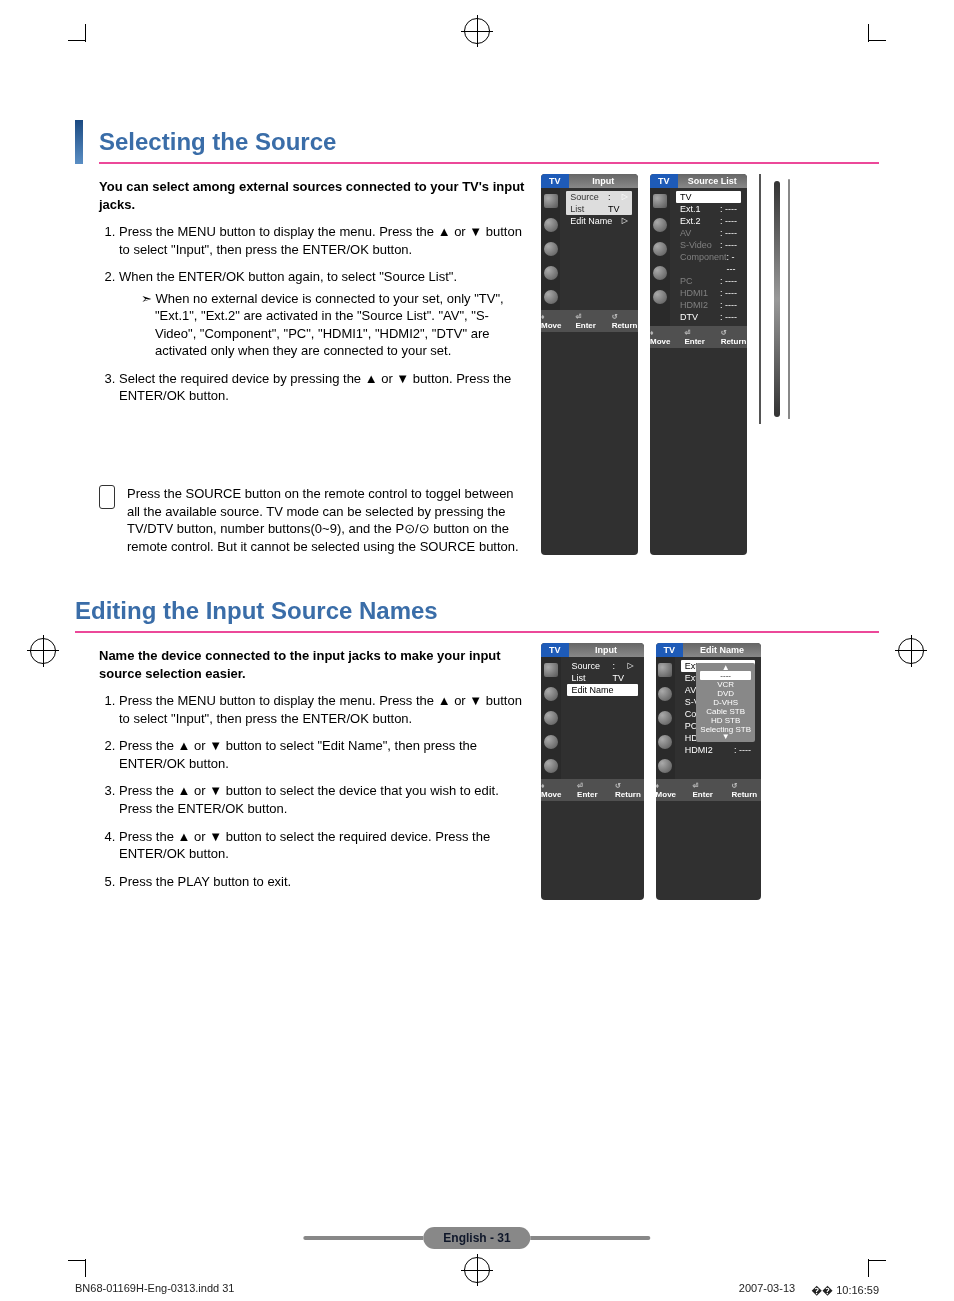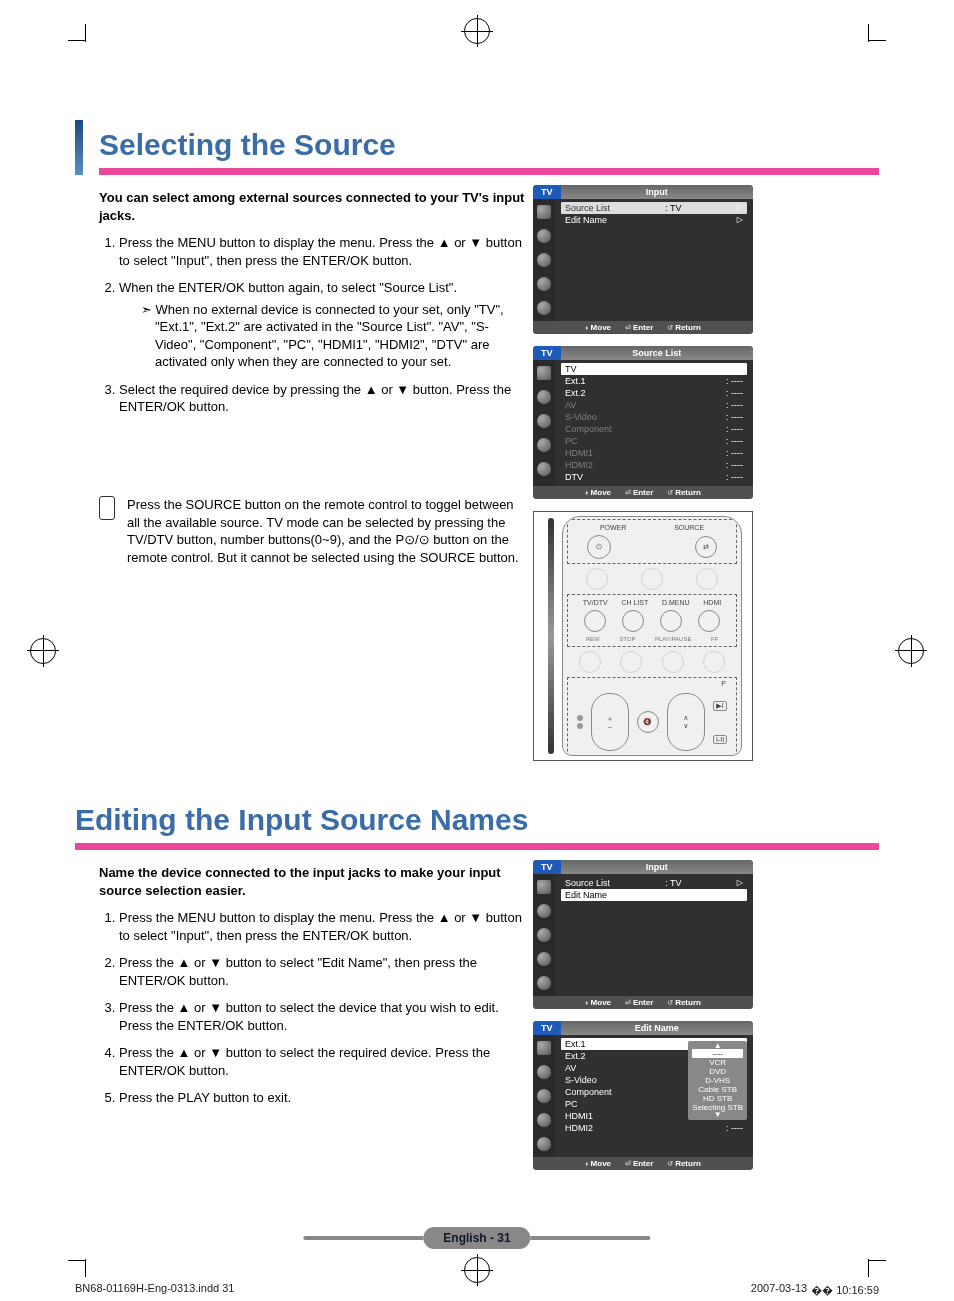--- a/index.html
+++ b/index.html
@@ -52,42 +52,42 @@
     margin-bottom: 10px;
   }
   .header-bar {
     width: 8px;
     background: linear-gradient(to bottom, #1b4a82, #5a8ec4);
     margin-right: 16px;
     flex-shrink: 0;
   }
   .section-title {
     color: #3a6da8;
-    font-size: 30px;
+    font-size: 24px;
     font-weight: bold;
     flex-grow: 1;
-    border-bottom: 7px solid #ec4899;
+    border-bottom: 2px solid #ec4899;
     padding-bottom: 6px;
     padding-top: 8px;
   }
 
   .section-body {
     display: flex;
-    gap: 4px;
+    gap: 12px;
     padding-left: 24px;
   }
   .text-col {
     width: 430px;
     font-size: 13px;
     line-height: 1.35;
   }
   .figure-col {
     width: 220px;
     display: flex;
-    flex-direction: column;
+    flex-direction: row;
     gap: 12px;
   }
 
   .intro { font-weight: bold; margin: 4px 0 10px 0; }
   ol.steps { margin: 0; padding-left: 20px; }
   ol.steps li { margin-bottom: 10px; }
   .indent-note { margin-left: 22px; margin-top: 4px; text-indent: -14px; padding-left: 14px; }
   .indent-note:before { content: "➣ "; }
   .remote-note {
     margin-top: 80px;
@@ -255,21 +255,21 @@
 
   .indd-line {
     position: absolute;
     bottom: 4px;
     left: 75px; right: 75px;
     font-size: 11px;
     color: #222;
     display: flex;
     justify-content: space-between;
   }
-  .indd-line .right { display:flex; gap:4px; }
+  .indd-line .right { display:flex; gap:16px; }
 
   .section2 { margin-top: 34px; flex-direction: column; }
 </style>
 </head>
 <body>
 
 <div class="page">
   <div class="crop-mark crop-tl-h"></div>
     <div class="crop-mark crop-tl-v"></div>
   <div class="crop-mark crop-tr-h"></div>

